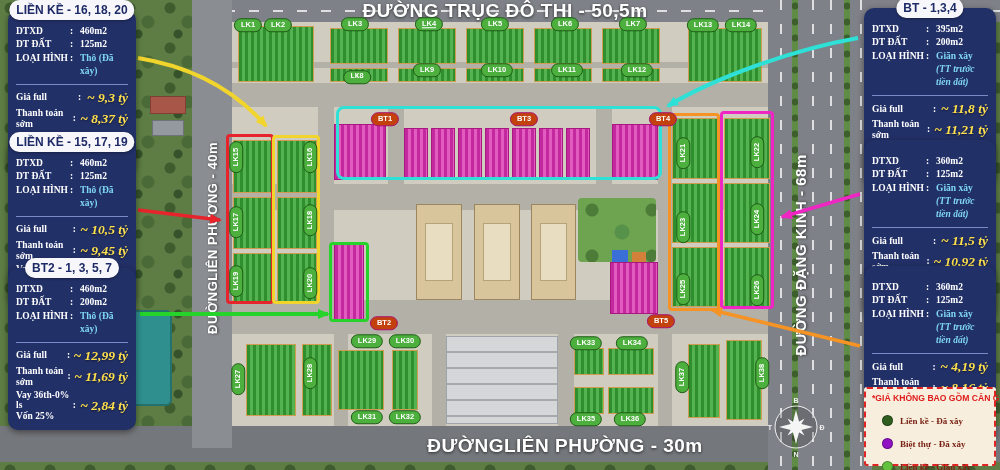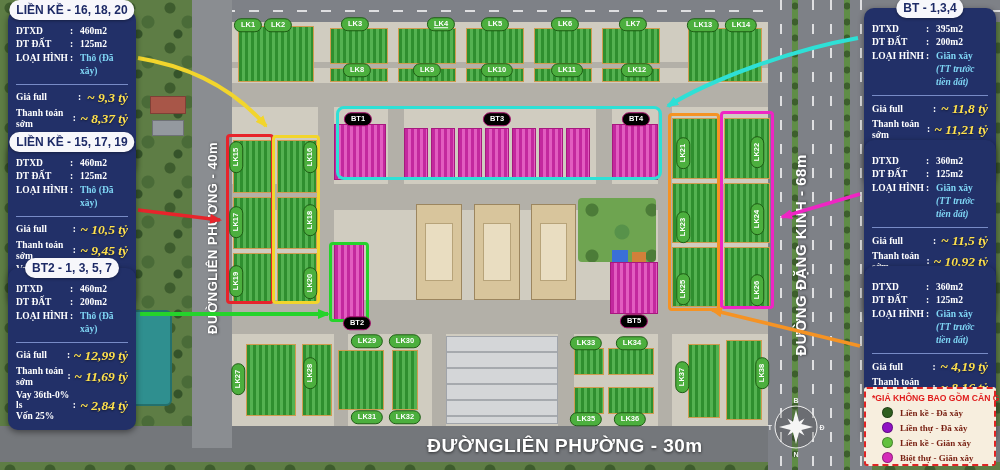--- a/index.html
+++ b/index.html
@@ -40,21 +40,21 @@
     background-image:radial-gradient(circle at 14px 12px, #4c7c38 6px, transparent 7px), radial-gradient(circle at 44px 34px, #57924a 7px, transparent 8px);
     background-size:60px 46px; }
   .bldg { position:absolute; background:#d4d6d8; border:1px solid #a0a4aa;
     background-image:repeating-linear-gradient(180deg, transparent 0 14px, rgba(120,125,132,.5) 14px 16px); }
 
   
   .pill { position:absolute; transform:translate(-50%,-50%); border-radius:8px;
     font-size:7.5px; font-weight:bold; color:#fff; padding:2px 6px; white-space:nowrap; line-height:1; }
   .pill.rot { transform:translate(-50%,-50%) rotate(-90deg); }
   .pill.g { background:#4caf3e; border:1px solid #1e5c14; }
-  .pill.p { background:#000000; border:1px solid #a8126f; }
+  .pill.p { background:#c2410c; border:1px solid #a8126f;margin-left:27px; }
 
   
   .hbox { position:absolute; border-radius:4px; background:transparent; }
 
   
   .card { position:absolute; width:128px; background:#223068; border-radius:10px;
     box-shadow:0 2px 6px rgba(0,0,0,.45); padding:15px 8px 8px 8px; color:#fff;
     font-family:"Liberation Serif", serif; }
   .card-title { position:absolute; top:-10px; left:50%; transform:translateX(-50%);
     background:#f7f7fb; color:#1d2a66; font-family:"Liberation Sans", sans-serif;
@@ -72,21 +72,21 @@
   .price .pl { width:62px; }
   .price .pc { width:8px; }
   .price .pv { flex:1; text-align:right; font-size:13.5px; font-style:italic; color:#ffe14d;
     text-shadow:0 1px 2px rgba(0,0,0,.5); white-space:nowrap; }
   .pl2 { display:block; }
 
   
   .legend { position:absolute; left:864px; top:387px; width:132px; height:79px;
     background:#f7eede; border:2px dashed #e02424; border-radius:3px; padding:4px 6px; }
   .legend-title { color:#e01b1b; font-weight:bold; font-size:8.6px; text-align:center; margin-bottom:2px; white-space:nowrap; }
-  .legend-item { display:flex; align-items:center; margin-top:4px; }
+  .legend-item { display:flex; align-items:center; margin-top:12px; }
   .legend-item .dot { width:11px; height:11px; border-radius:50%; margin:0 7px 0 10px; border:1px solid rgba(0,0,0,.3); }
   .legend-item .lbl { font-size:9px; font-weight:bold; color:#7a2214; font-family:"Liberation Serif", serif; }
 
   svg.overlay { position:absolute; inset:0; pointer-events:none; }
 </style>
 </head>
 <body>
 
 <div class="stage">
 
@@ -181,39 +181,40 @@
       <div></div>
     </div>
   <div class="tower" style="left:531px;top:204px;width:45px;height:96px;">
       <div></div>
     </div>
   <div class="park" style="left:578px;top:198px;width:78px;height:64px;"></div>
   <div class="abs" style="left:612px;top:250px;width:16px;height:12px;background:#3a6fd8;"></div>
   <div class="abs" style="left:632px;top:252px;width:14px;height:10px;background:#d2803a;"></div>
   <div class="bldg" style="left:446px;top:336px;width:112px;height:88px;"></div>
 
+  <div class="road-label" style="left:505px;top:11px;font-size:19px;">ĐƯỜNG TRỤC ĐÔ THỊ - 50,5m</div>
   <div class="road-label" style="left:565px;top:446px;font-size:19px;">ĐƯỜNGLIÊN PHƯỜNG - 30m</div>
   <div class="road-label vert" style="left:212px;top:238px;font-size:13px;">ĐƯỜNGLIÊN PHƯƠNG - 40m</div>
   <div class="road-label vert" style="left:800px;top:255px;font-size:15px;">ĐƯỜNG ĐẶNG KINH - 68m</div>
 
   <div class="hbox" style="left:226px;top:134px;width:48px;height:170px;border:3px solid #e7242b;"></div>
   <div class="hbox" style="left:272px;top:135px;width:48px;height:169px;border:3px solid #f2d52c;"></div>
   <div class="hbox" style="left:329px;top:242px;width:40px;height:80px;border:3px solid #25d32b;"></div>
   <div class="hbox" style="left:336px;top:106px;width:326px;height:74px;border:3px solid #2ee0d6;border-radius:8px;"></div>
   <div class="hbox" style="left:668px;top:113px;width:52px;height:198px;border:3px solid #f59324;"></div>
   <div class="hbox" style="left:720px;top:111px;width:54px;height:198px;border:3px solid #ef25c4;"></div>
 
   <div class="pill g" style="left:248px;top:25px;">LK1</div>
   <div class="pill g" style="left:278px;top:25px;">LK2</div>
   <div class="pill g" style="left:355px;top:24px;">LK3</div>
-  <div class="pill g" style="left:441px;top:24px;text-decoration:underline;">LK4</div>
+  <div class="pill g" style="left:429px;top:24px;text-decoration:underline;">LK4</div>
   <div class="pill g" style="left:495px;top:24px;">LK5</div>
   <div class="pill g" style="left:565px;top:24px;">LK6</div>
   <div class="pill g" style="left:633px;top:24px;">LK7</div>
-  <div class="pill g" style="left:357px;top:70px;">LK8</div>
+  <div class="pill g" style="left:357px;top:77px;font-family:Liberation Mono, monospace;">LK8</div>
   <div class="pill g" style="left:427px;top:70px;">LK9</div>
   <div class="pill g" style="left:497px;top:70px;">LK10</div>
   <div class="pill g" style="left:567px;top:70px;">LK11</div>
   <div class="pill g" style="left:637px;top:70px;">LK12</div>
   <div class="pill g" style="left:703px;top:25px;">LK13</div>
   <div class="pill g" style="left:741px;top:25px;">LK14</div>
   <div class="pill g rot" style="left:236px;top:157px;">LK15</div>
   <div class="pill g rot" style="left:310px;top:157px;">LK16</div>
   <div class="pill g rot" style="left:236px;top:222px;">LK17</div>
   <div class="pill g rot" style="left:310px;top:220px;">LK18</div>
@@ -495,21 +496,21 @@
   </div>
 
   <div class="legend">
     <div class="legend-title">*GIÁ KHÔNG BAO GỒM CĂN GÓC</div>
     <div class="legend-item">
       <span class="dot" style="background: rgb(47, 94, 31);"></span>
       <span class="lbl">Liền kề - Đã xây</span>
     </div>
     <div class="legend-item">
       <span class="dot" style="background: rgb(144, 18, 196);"></span>
-      <span class="lbl">Liền thự - Đã xây</span>
+      <span class="lbl">Biệt thự - Đã xây</span>
     </div>
     <div class="legend-item">
       <span class="dot" style="background: rgb(99, 193, 62);"></span>
       <span class="lbl">Liền kề - Giãn xây</span>
     </div>
     <div class="legend-item">
       <span class="dot" style="background: rgb(212, 43, 184);"></span>
       <span class="lbl">Biệt thự - Giãn xây</span>
     </div>
   </div>

